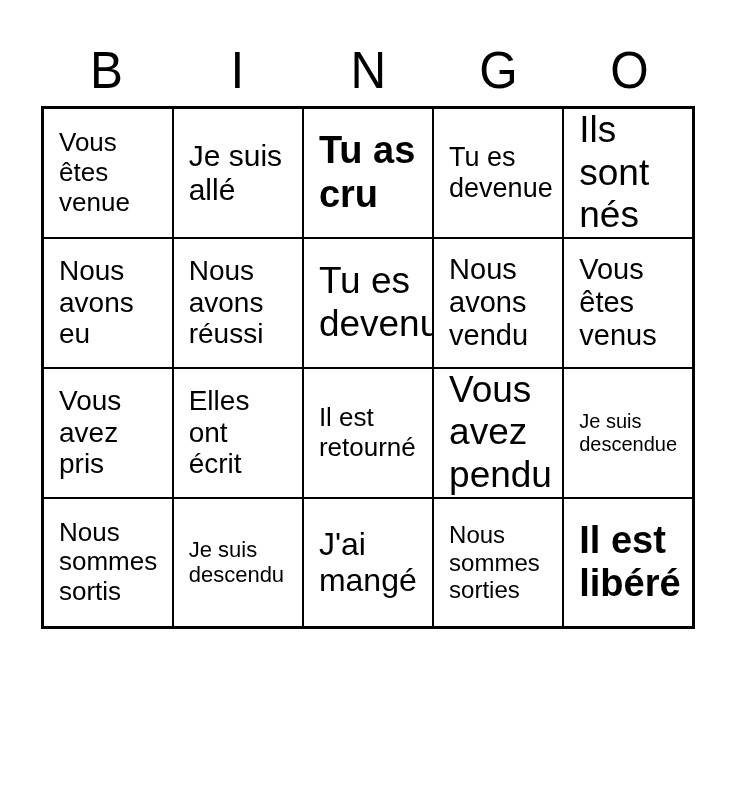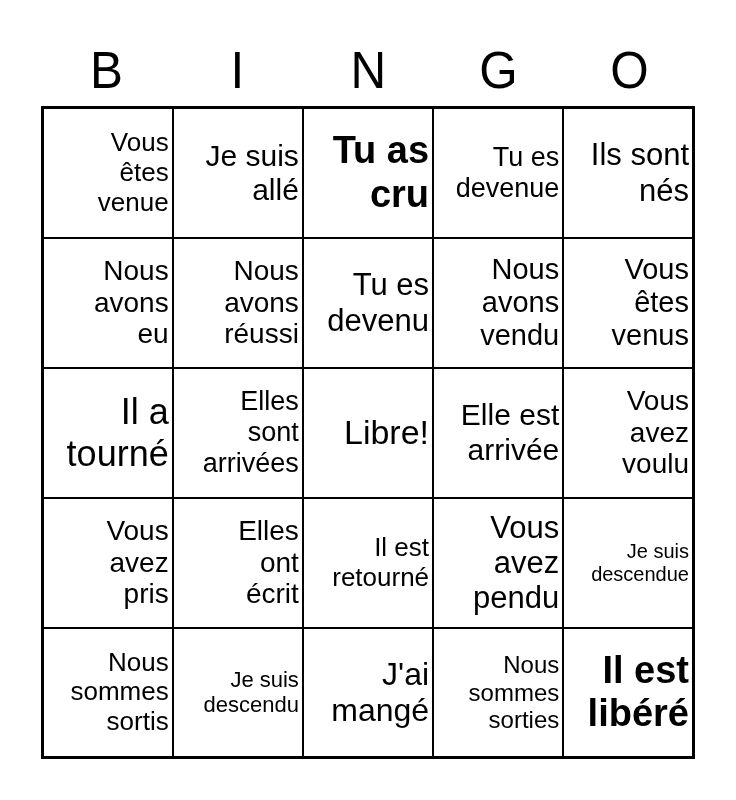--- a/index.html
+++ b/index.html
@@ -42,40 +42,40 @@
     top: 106px;
     width: 654px;
     border-collapse: collapse;
     table-layout: fixed;
     border: 3px solid #000000;
   }
   table.card td {
     border: 2px solid #000000;
     width: 20%;
     height: 130px;
-    text-align: right;
+    text-align: left;
     vertical-align: middle;
-    padding: 0 3px;
+    padding: 0 15px;
     box-sizing: border-box;
     overflow: hidden;
   }
   table.card td .cell-text {
     display: inline-block;
     white-space: pre-line;
     line-height: 1.14;
   }
   .s20 { font-size: 20px; }
   .s22 { font-size: 22px; }
   .s24 { font-size: 24px; }
   .s26 { font-size: 26px; }
   .s27 { font-size: 27px; }
   .s28 { font-size: 28px; }
   .s29 { font-size: 29px; }
   .s30 { font-size: 30px; }
-  .s31 { font-size: 31px; }
+  .s31 { font-size: 37px; }
   .s32 { font-size: 32px; }
   .s34 { font-size: 34px; }
   .s36 { font-size: 36px; }
   .s38 { font-size: 38px; font-weight: bold; }
 </style>
 </head>
 <body>
 
 <div class="page">
 
@@ -112,33 +112,20 @@
         <td><span class="cell-text s31">Tu es
 devenu</span></td>
         <td><span class="cell-text s29">Nous
 avons
 vendu</span></td>
         <td><span class="cell-text s29">Vous
 êtes
 venus</span></td>
       </tr>
       <tr>
-        <td><span class="cell-text s36">Il a
-tourné</span></td>
-        <td><span class="cell-text s27">Elles
-sont
-arrivées</span></td>
-        <td><span class="cell-text s34">Libre!</span></td>
-        <td><span class="cell-text s30">Elle est
-arrivée</span></td>
-        <td><span class="cell-text s28">Vous
-avez
-voulu</span></td>
-      </tr>
-      <tr>
         <td><span class="cell-text s28">Vous
 avez
 pris</span></td>
         <td><span class="cell-text s28">Elles
 ont
 écrit</span></td>
         <td><span class="cell-text s26">Il est
 retourné</span></td>
         <td><span class="cell-text s31">Vous
 avez

